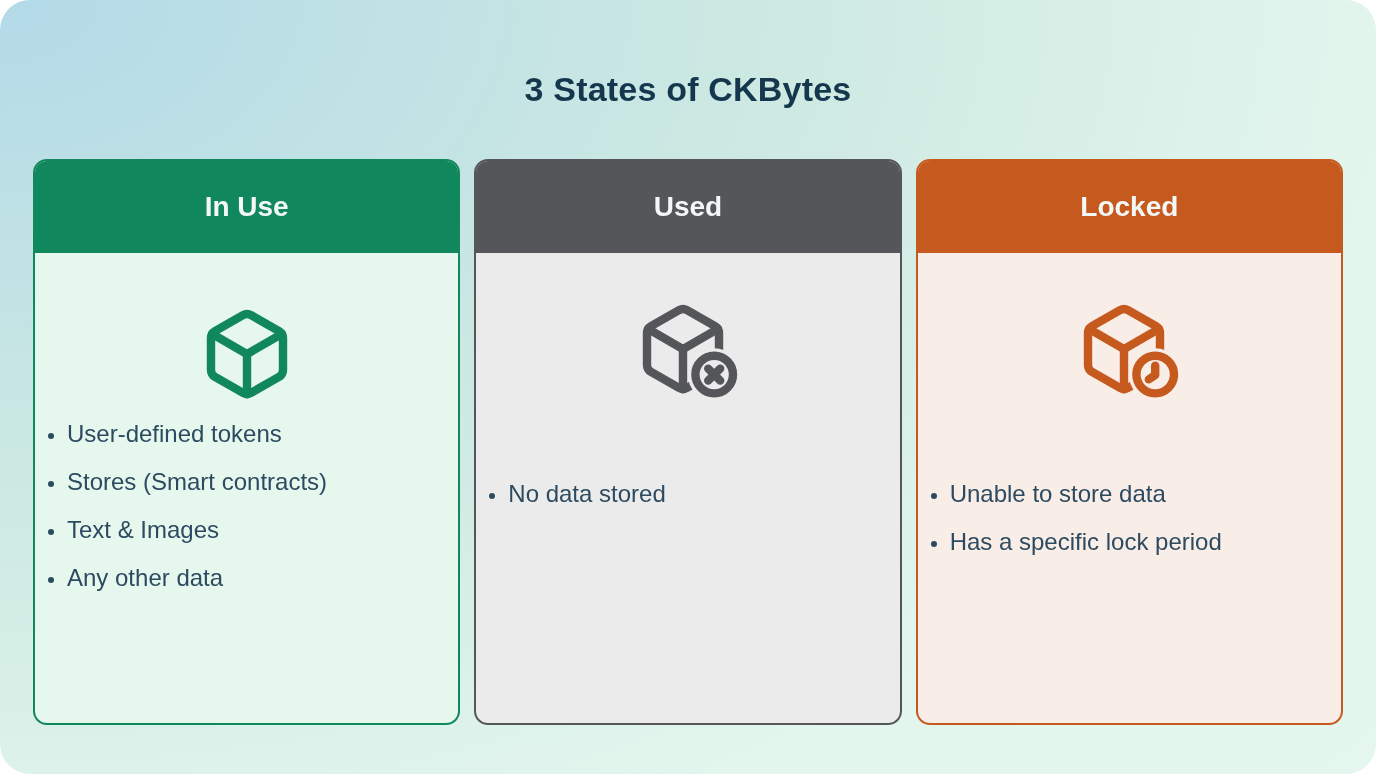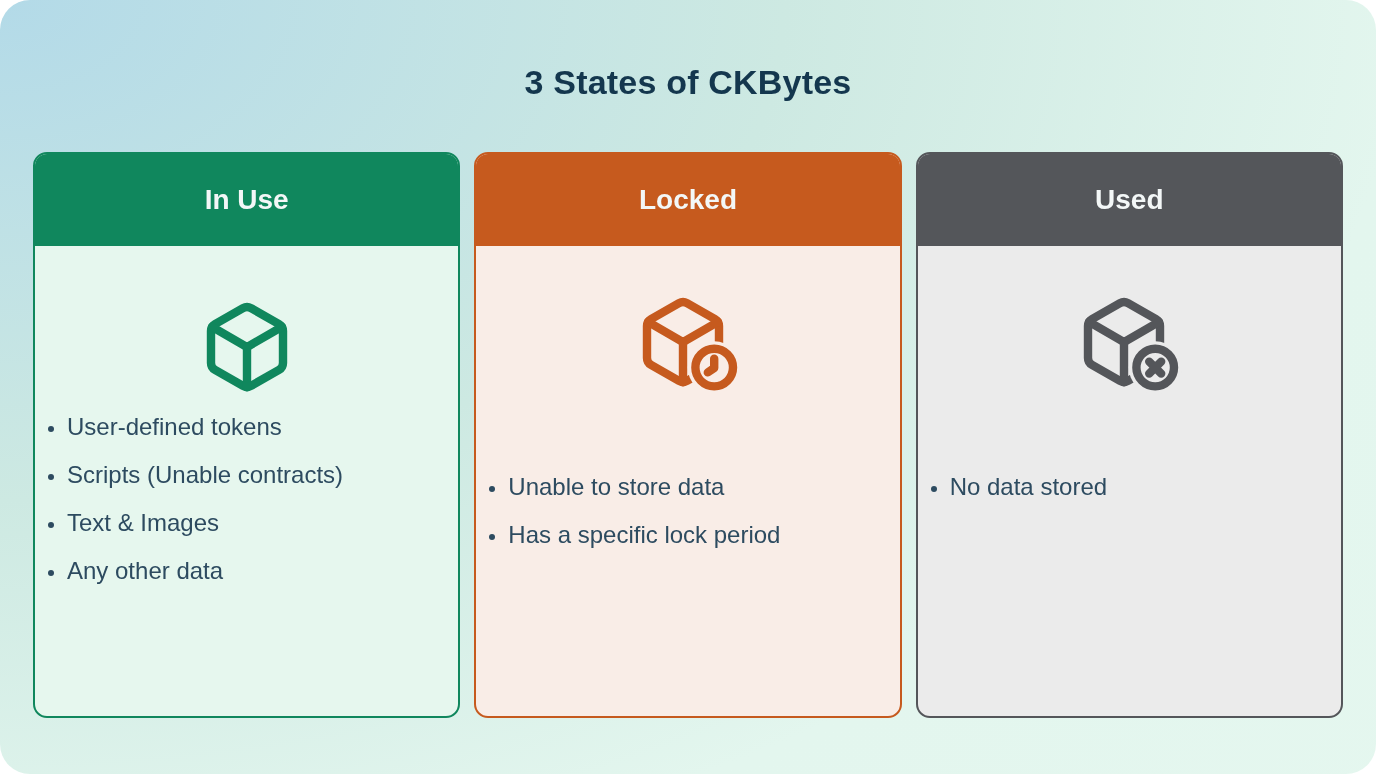--- a/index.html
+++ b/index.html
@@ -10,21 +10,21 @@
   }
   .canvas {
     position: relative;
     width: 1376px; height: 774px;
     border-radius: 30px;
     overflow: hidden;
     box-sizing: border-box;
     background: radial-gradient(150% 170% at 0% 0%, #b3dae8 0%, #cde9e2 38%, #e3f6ee 68%, #e5f7ef 100%);
   }
   .page-title {
-    margin: 8px;
+    margin: 15px;
     padding-top: 54px;
     height: 40px;
     line-height: 40px;
     text-align: center;
     font-size: 34px;
     font-weight: 700;
     color: #14374e;
     letter-spacing: 0.2px;
   }
   .cards {
@@ -99,23 +99,44 @@
       <div class="card-body">
         <div class="icon-wrap">
           <svg width="96" height="96" viewBox="0 0 24 24" fill="none" stroke="#10875d" stroke-width="2.1" stroke-linecap="round" stroke-linejoin="round">
             <path d="M21 16V8a2 2 0 0 0-1-1.73l-7-4a2 2 0 0 0-2 0l-7 4A2 2 0 0 0 3 8v8a2 2 0 0 0 1 1.73l7 4a2 2 0 0 0 2 0l7-4A2 2 0 0 0 21 16z"></path>
             <polyline points="3.27 6.96 12 12.01 20.73 6.96"></polyline>
             <line x1="12" y1="22.08" x2="12" y2="12"></line>
           </svg>
         </div>
         <ul class="bullets">
           <li>User-defined tokens</li>
-          <li>Scripts (Unable contracts)</li>
+          <li>Stores (Smart contracts)</li>
           <li>Text &amp; Images</li>
           <li>Any other data</li>
+        </ul>
+      </div>
+    </section>
+
+    <section class="card card-gray no-lead">
+      <div class="card-header">Used</div>
+      <div class="card-body">
+        <div class="icon-wrap">
+          <svg width="106" height="106" viewBox="0 0 26.5 26.5" fill="none" stroke-linecap="round" stroke-linejoin="round">
+            <g stroke="#54565a" stroke-width="2.1">
+              <path d="M21 16V8a2 2 0 0 0-1-1.73l-7-4a2 2 0 0 0-2 0l-7 4A2 2 0 0 0 3 8v8a2 2 0 0 0 1 1.73l7 4a2 2 0 0 0 2 0l7-4A2 2 0 0 0 21 16z"></path>
+              <polyline points="3.27 6.96 12 12.01 20.73 6.96"></polyline>
+              <line x1="12" y1="22.08" x2="12" y2="12"></line>
+            </g>
+            <circle cx="19.8" cy="18.4" r="6.6" fill="#ebebeb" stroke="none"></circle>
+            <circle cx="19.8" cy="18.4" r="4.7" stroke="#54565a" stroke-width="2.1"></circle>
+            <path d="M18.3 16.9l3 3M21.3 16.9l-3 3" stroke="#54565a" stroke-width="2.1"></path>
+          </svg>
+        </div>
+        <ul class="bullets">
+          <li>No data stored</li>
         </ul>
       </div>
     </section>
 
     <section class="card card-orange no-lead">
       <div class="card-header">Locked</div>
       <div class="card-body">
         <div class="icon-wrap">
           <svg width="106" height="106" viewBox="0 0 26.5 26.5" fill="none" stroke-linecap="round" stroke-linejoin="round">
             <g stroke="#c65a1e" stroke-width="2.1">
@@ -128,35 +149,14 @@
             <path d="M19.8 16.2v2.3l-1.6 1.1" stroke="#c65a1e" stroke-width="2.1"></path>
           </svg>
         </div>
         <ul class="bullets">
           <li>Unable to store data</li>
           <li>Has a specific lock period</li>
         </ul>
       </div>
     </section>
 
-    <section class="card card-gray no-lead">
-      <div class="card-header">Used</div>
-      <div class="card-body">
-        <div class="icon-wrap">
-          <svg width="106" height="106" viewBox="0 0 26.5 26.5" fill="none" stroke-linecap="round" stroke-linejoin="round">
-            <g stroke="#54565a" stroke-width="2.1">
-              <path d="M21 16V8a2 2 0 0 0-1-1.73l-7-4a2 2 0 0 0-2 0l-7 4A2 2 0 0 0 3 8v8a2 2 0 0 0 1 1.73l7 4a2 2 0 0 0 2 0l7-4A2 2 0 0 0 21 16z"></path>
-              <polyline points="3.27 6.96 12 12.01 20.73 6.96"></polyline>
-              <line x1="12" y1="22.08" x2="12" y2="12"></line>
-            </g>
-            <circle cx="19.8" cy="18.4" r="6.6" fill="#ebebeb" stroke="none"></circle>
-            <circle cx="19.8" cy="18.4" r="4.7" stroke="#54565a" stroke-width="2.1"></circle>
-            <path d="M18.3 16.9l3 3M21.3 16.9l-3 3" stroke="#54565a" stroke-width="2.1"></path>
-          </svg>
-        </div>
-        <ul class="bullets">
-          <li>No data stored</li>
-        </ul>
-      </div>
-    </section>
-
   </div>
 </div>
 
 </body></html>

